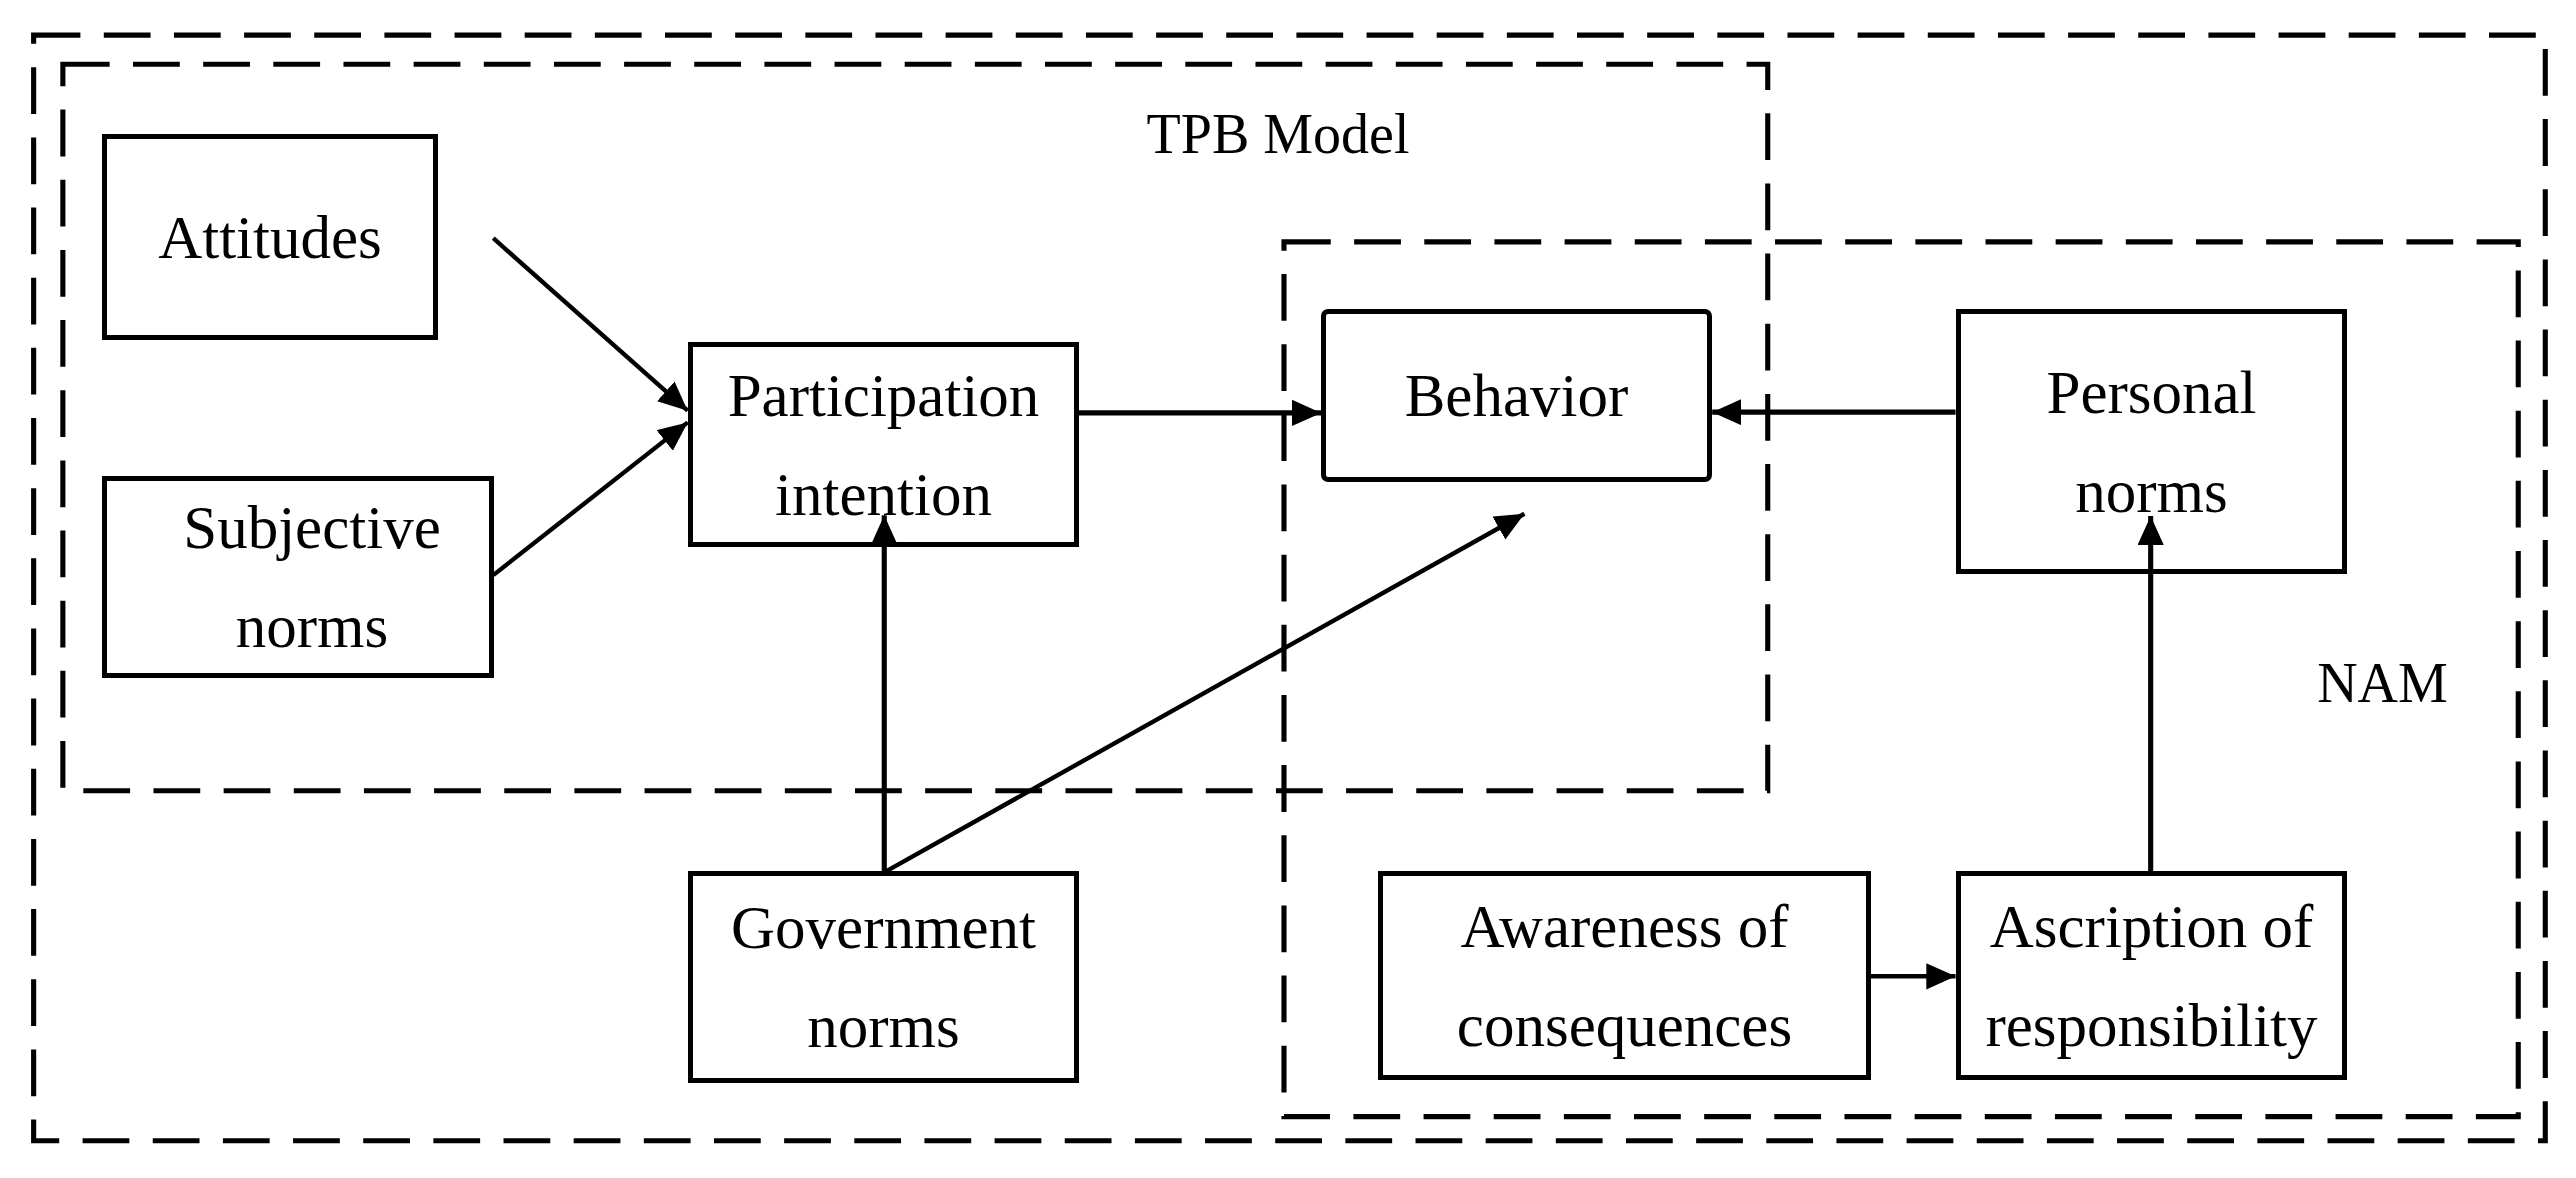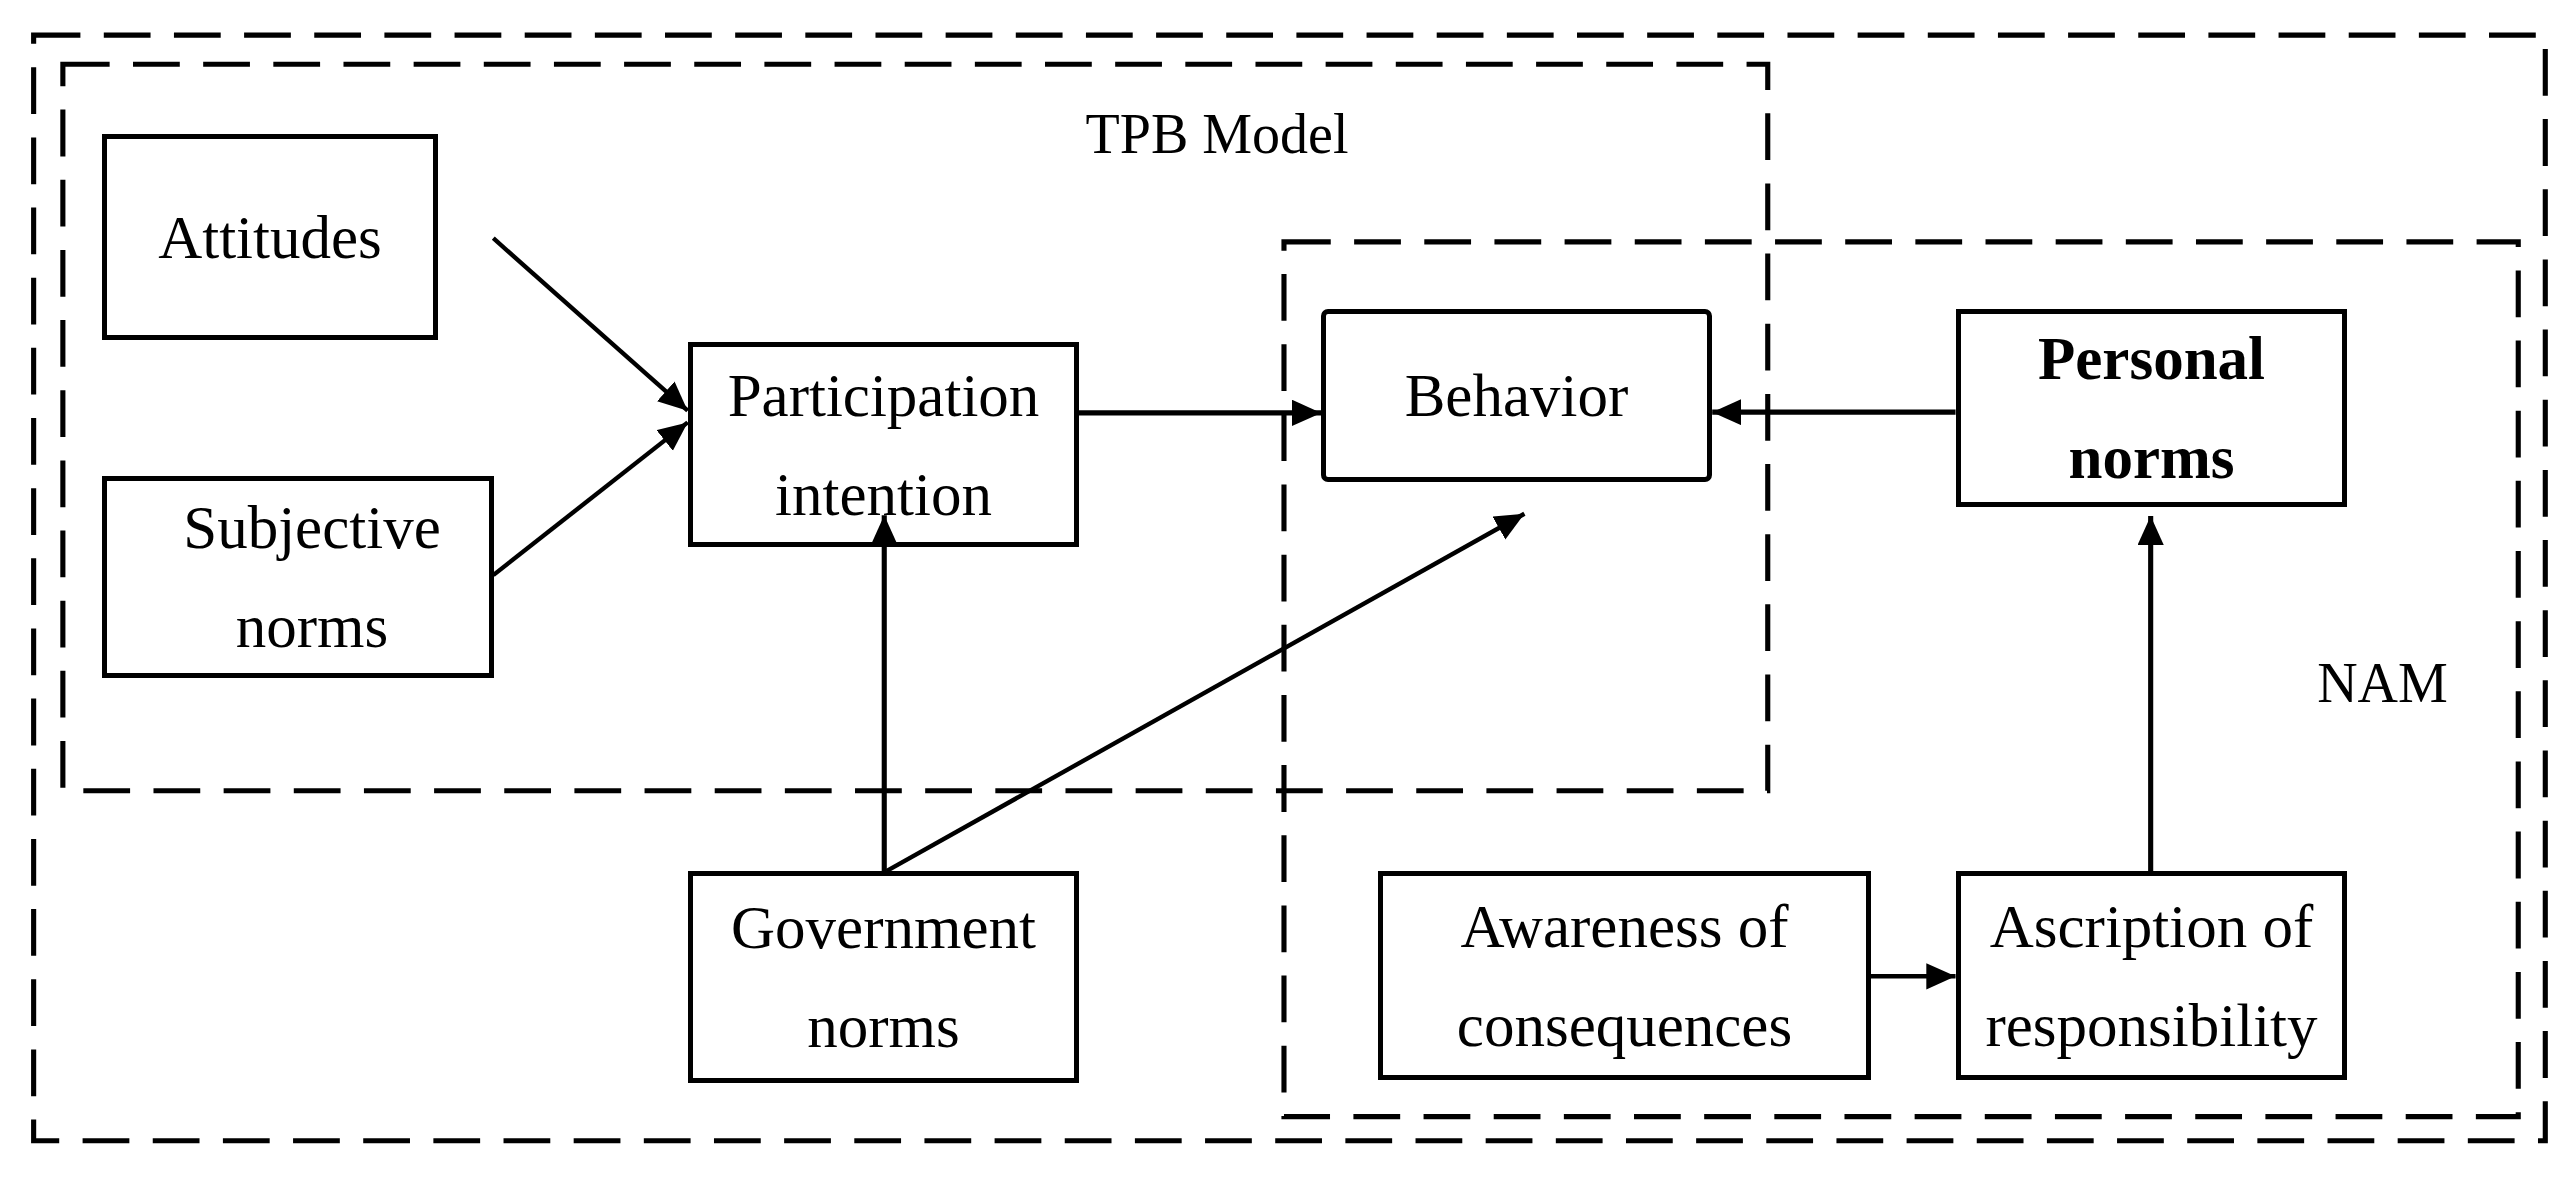--- a/index.html
+++ b/index.html
@@ -46,26 +46,26 @@
     font-size: 56px;
     line-height: 70px;
     white-space: nowrap;
     text-align: center;
   }
   
   #b-attitudes     { left: 102px;  top: 134px;  width: 336px; height: 206px; }
   #b-subjective    { left: 102px;  top: 476px;  width: 392px; height: 202px; padding-left: 28px; }
   #b-participation { left: 688px;  top: 310px;  width: 391px; height: 205px; margin-top: 32px; }
   #b-behavior      { left: 1321px; top: 309px;  width: 391px; height: 173px; border-radius: 7px; }
-  #b-personal      { left: 1956px; top: 309px;  width: 391px; height: 198px; font-weight: bold; }
+  #b-personal      { left: 1956px; top: 309px;  width: 391px; height: 265px; }
   #b-government    { left: 688px;  top: 871px; width: 391px; height: 212px; }
   #b-awareness     { left: 1378px; top: 871px; width: 493px; height: 209px; }
   #b-ascription    { left: 1956px; top: 871px; width: 391px; height: 209px; }
   
-  #l-tpb { left: 998px; top: 99px;  width: 438px; }
+  #l-tpb { left: 1059px; top: 99px;  width: 438px; }
   #l-nam { left: 2273px; top: 648px;  width: 219px; }
 </style>
 </head>
 <body>
 
 <div class="stage">
 
   <div class="box" id="b-attitudes">
     <span>Attitudes</span>
   </div>

